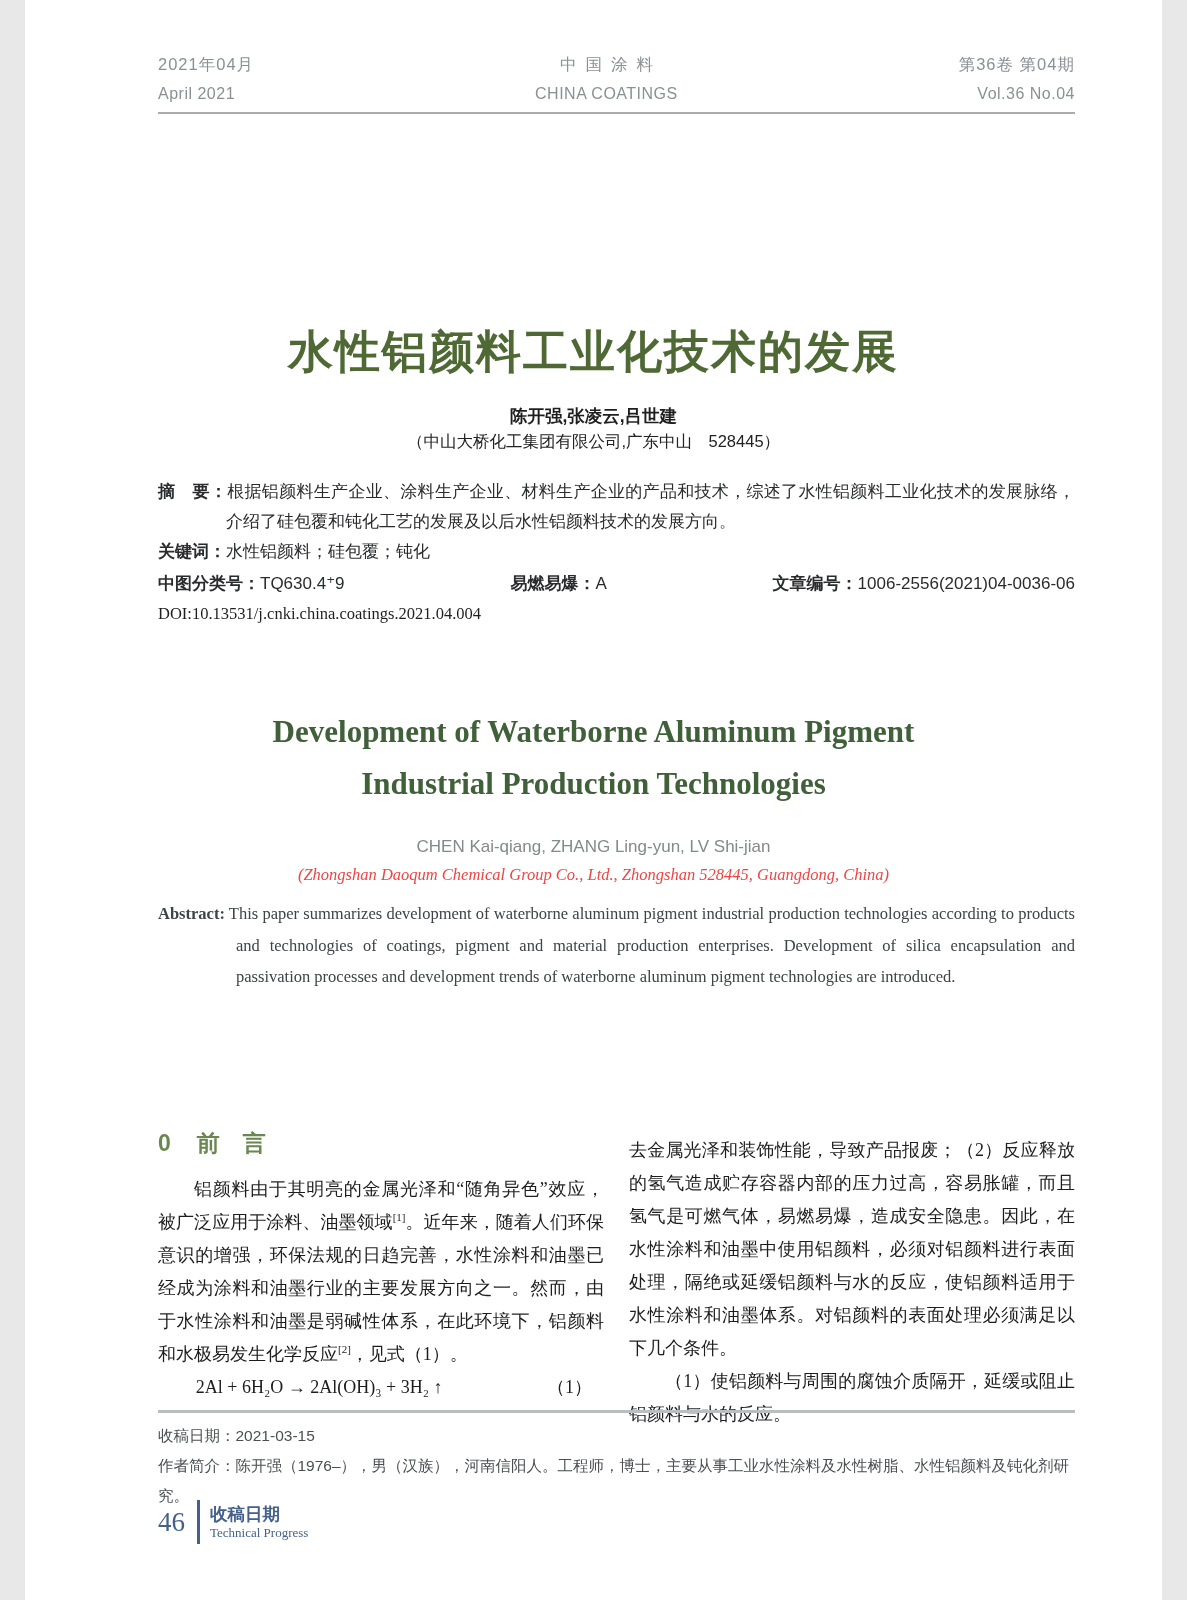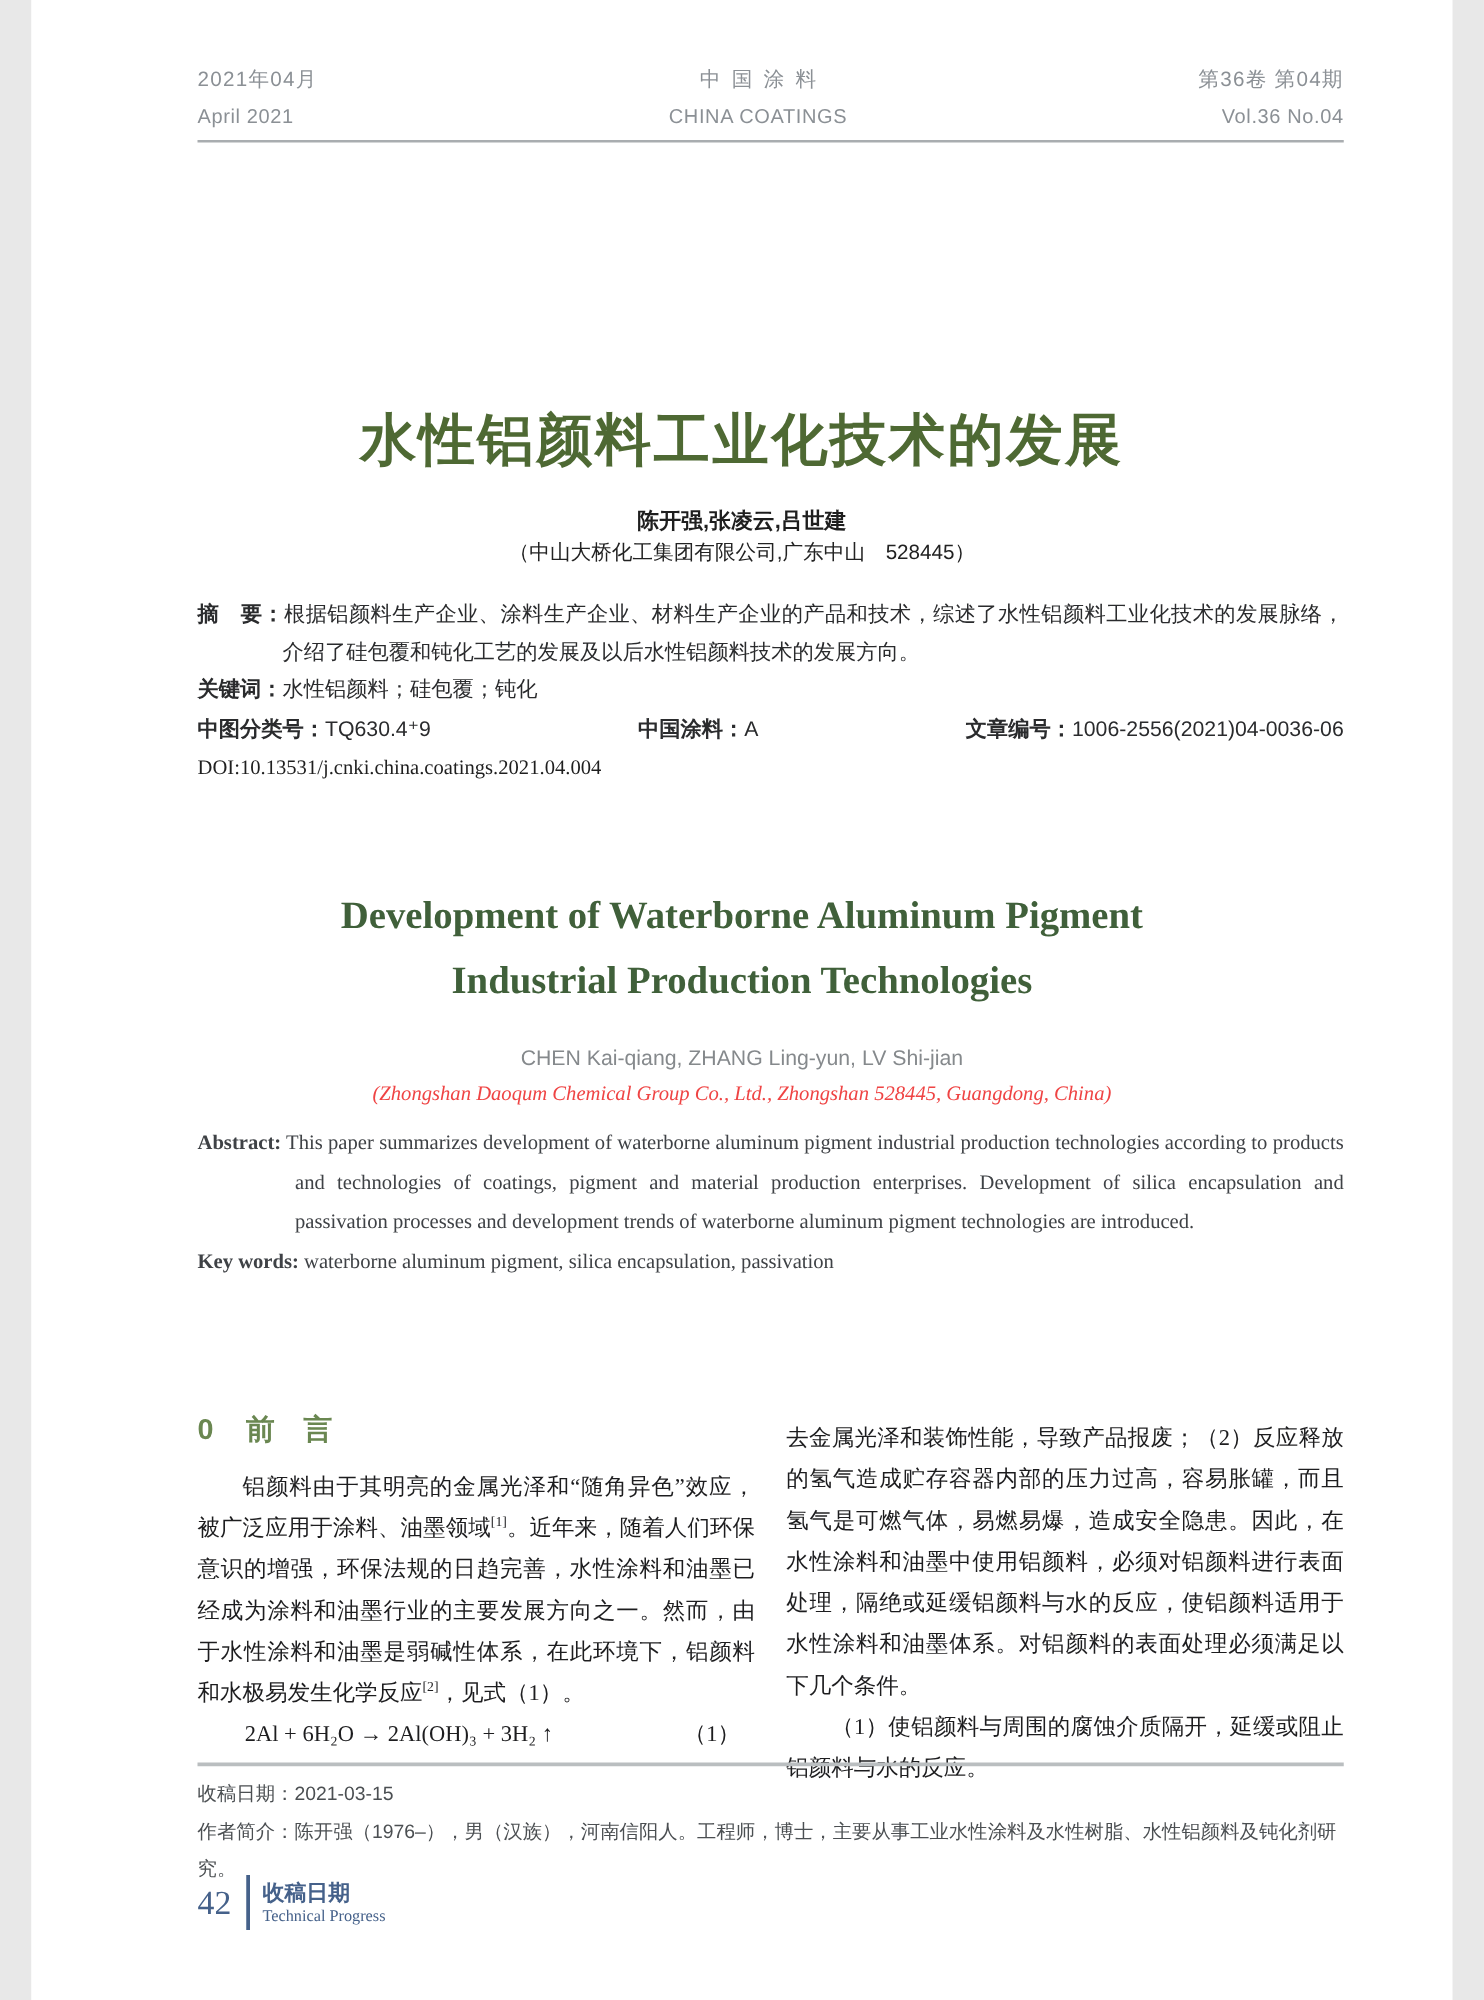--- a/index.html
+++ b/index.html
@@ -97,36 +97,35 @@
 
   <h1 class="title-zh">水性铝颜料工业化技术的发展</h1>
   <div class="authors-zh">陈开强,张凌云,吕世建</div>
   <div class="affil-zh">（中山大桥化工集团有限公司,广东中山　528445）</div>
 
   <section class="meta-zh">
     <p class="hang-zh"><span class="lbl">摘　要：</span><span>根据铝颜料生产企业、涂料生产企业、材料生产企业的产品和技术，综述了水性铝颜料工业化技术的发展脉络，介绍了硅包覆和钝化工艺的发展及以后水性铝颜料技术的发展方向。</span></p>
     <p class="zh-keywords"><span class="lbl">关键词：</span><span>水性铝颜料；硅包覆；钝化</span></p>
     <div class="class-row">
       <span><span class="lbl">中图分类号：</span><span>TQ630.4⁺9</span></span>
-      <span><span class="lbl">中国涂料：</span><span>A</span></span>
+      <span><span class="lbl">易燃易爆：</span><span>A</span></span>
       <span><span class="lbl">文章编号：</span><span>1006-2556(2021)04-0036-06</span></span>
     </div>
     <p class="doi">DOI:10.13531/j.cnki.china.coatings.2021.04.004</p>
   </section>
 
   <h2 class="title-en">
     <span>Development of Waterborne Aluminum Pigment</span><br>
     <span>Industrial Production Technologies</span>
   </h2>
   <div class="authors-en">CHEN Kai-qiang, ZHANG Ling-yun, LV Shi-jian</div>
   <div class="affil-en">(Zhongshan Daoqum Chemical Group Co., Ltd., Zhongshan 528445, Guangdong, China)</div>
 
   <section class="abstract-en">
     <p class="hang-en"><span class="lbl">Abstract:</span> <span>This paper summarizes development of waterborne aluminum pigment industrial production technologies according to products and technologies of coatings, pigment and material production enterprises. Development of silica encapsulation and passivation processes and development trends of waterborne aluminum pigment technologies are introduced.</span></p>
-    <p class="kw-en"><span class="lbl">Key words:</span> <span>waterborne aluminum pigment, silica encapsulation, passivation</span></p>
   </section>
 
   <div class="col col-left">
     <h3 class="sec-head"><span class="sec-num">0</span><span>前　言</span></h3>
     <p class="indent"><span>铝颜料由于其明亮的金属光泽和“随角异色”效应，被广泛应用于涂料、油墨领域</span><sup>[1]</sup><span>。近年来，随着人们环保意识的增强，环保法规的日趋完善，水性涂料和油墨已经成为涂料和油墨行业的主要发展方向之一。然而，由于水性涂料和油墨是弱碱性体系，在此环境下，铝颜料和水极易发生化学反应</span><sup>[2]</sup><span>，见式（1）。</span></p>
     <div class="equation">
       <span>2Al + 6H₂O → 2Al(OH)₃ + 3H₂ ↑</span>
       <span class="eq-num">（1）</span>
     </div>
   </div>
@@ -136,21 +135,21 @@
     <p class="indent">（1）使铝颜料与周围的腐蚀介质隔开，延缓或阻止铝颜料与水的反应。</p>
   </div>
 
   <div class="foot-rule"></div>
   <div class="footnotes">
     <p><span>收稿日期：</span><span>2021-03-15</span></p>
     <p><span>作者简介：</span><span>陈开强（1976–），男（汉族），河南信阳人。工程师，博士，主要从事工业水性涂料及水性树脂、水性铝颜料及钝化剂研究。</span></p>
   </div>
 
   <div class="page-footer">
-    <span class="page-num">42</span>
+    <span class="page-num">46</span>
     <span class="footer-bar"></span>
     <span>
       <div class="footer-col-zh">收稿日期</div>
       <div class="footer-col-en">Technical Progress</div>
     </span>
   </div>
 
 </div>
 
 </body></html>

